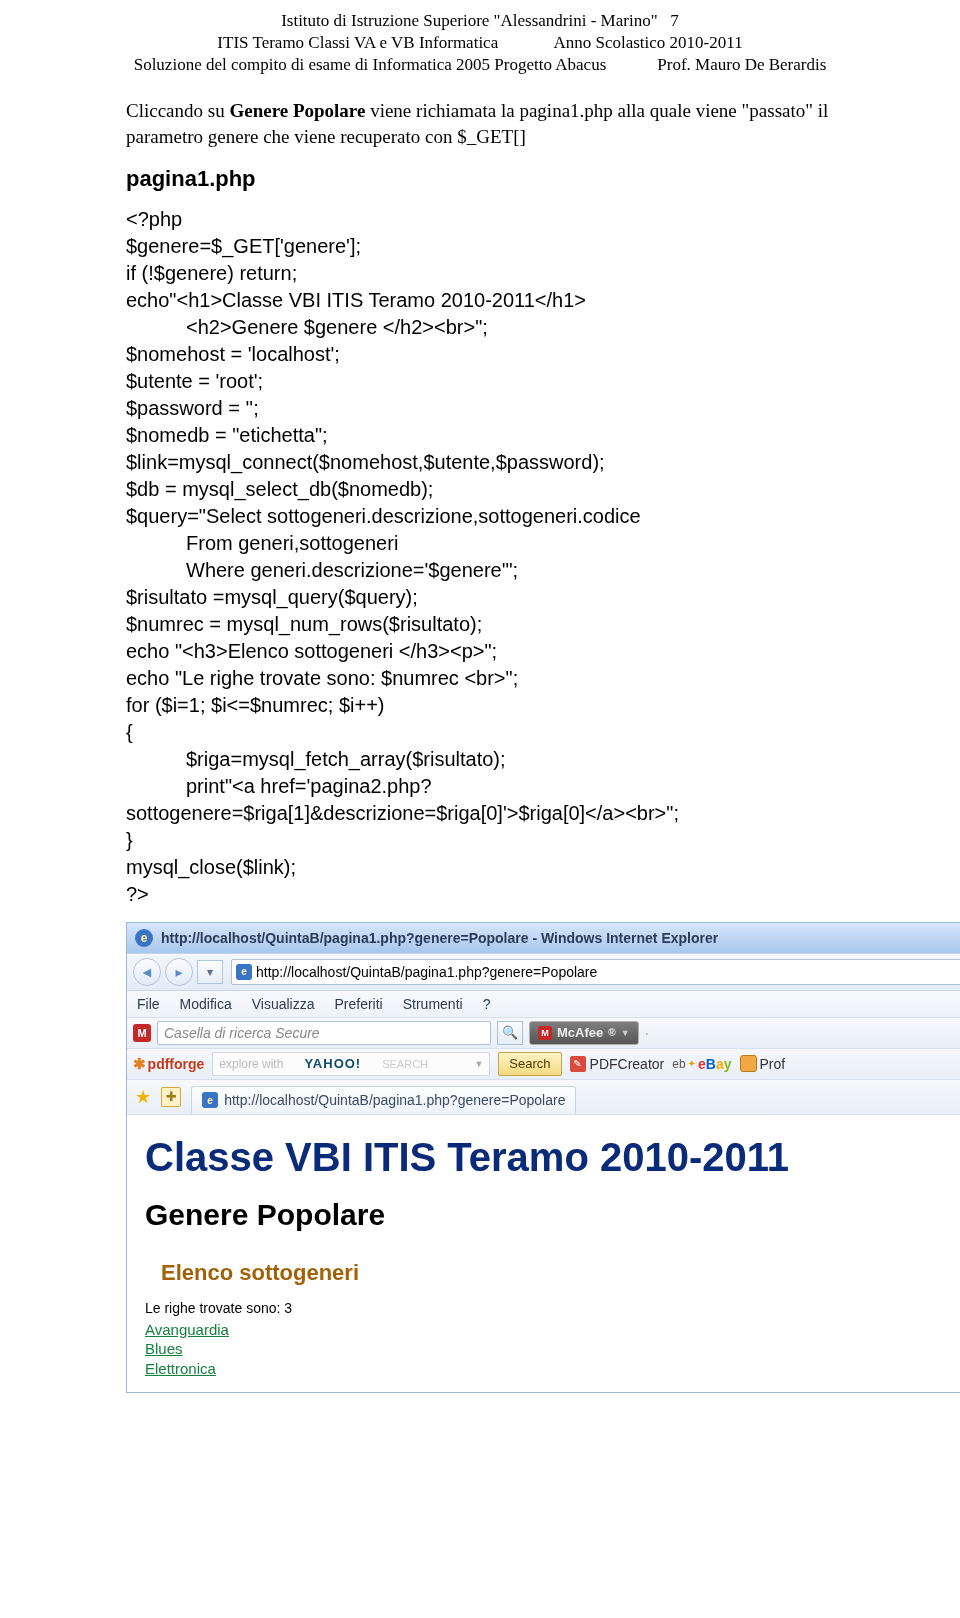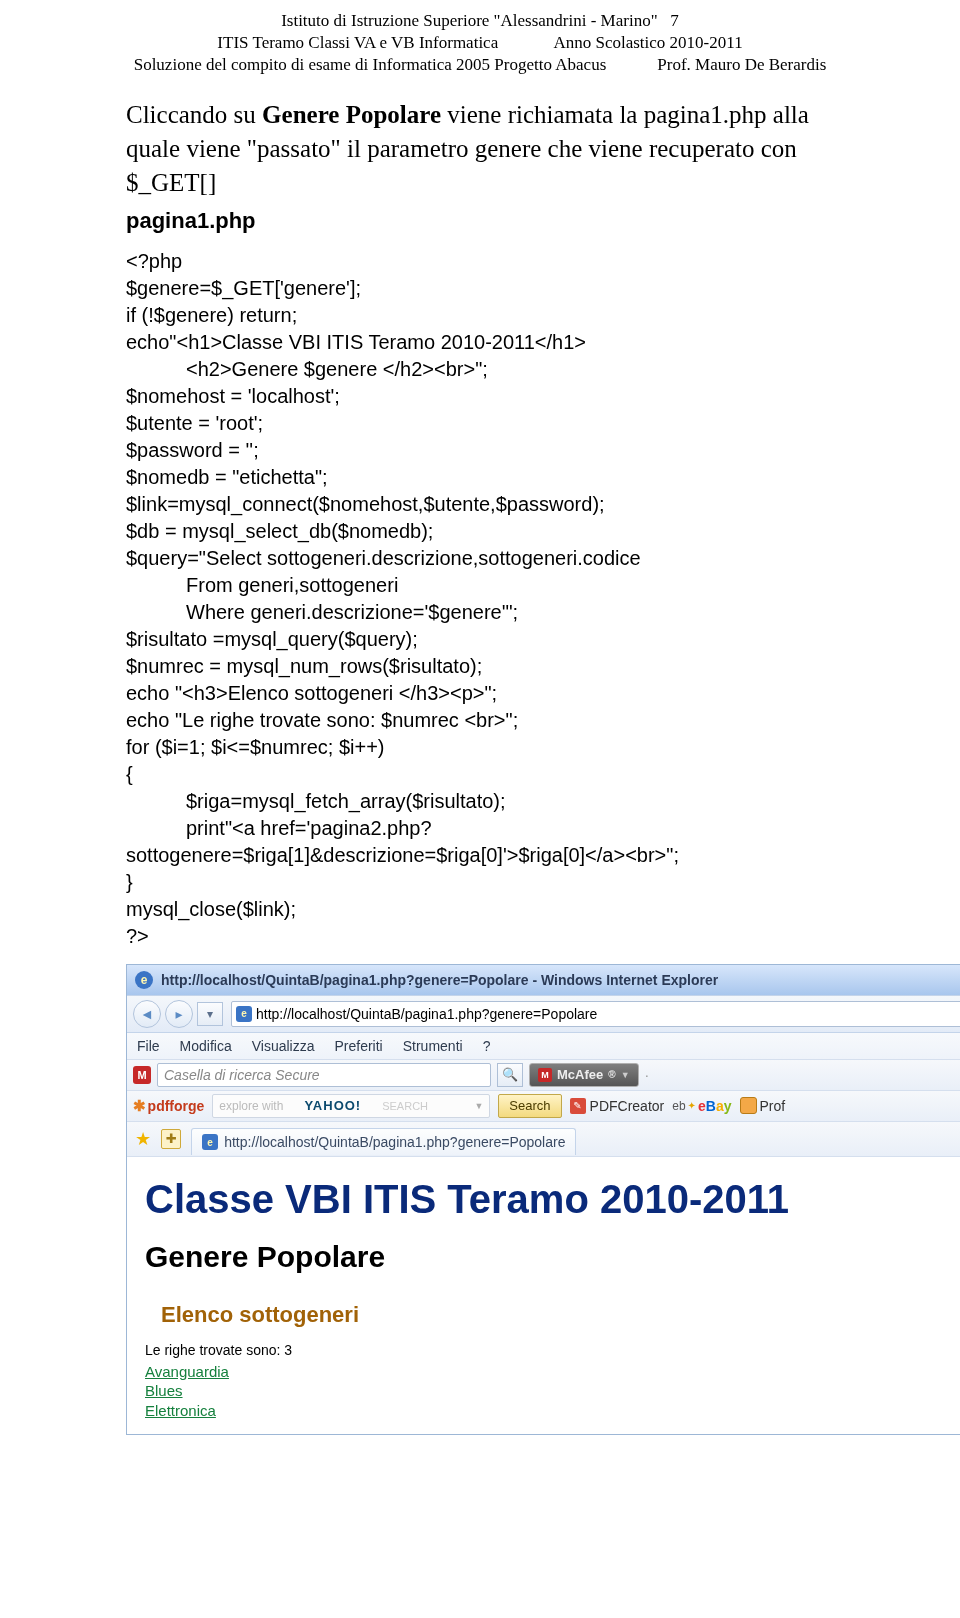--- a/index.html
+++ b/index.html
@@ -1,20 +1,20 @@
 <!DOCTYPE html>
 <html><head>
 <meta charset="utf-8">
 <style>
   body{margin:0;background:#fff;font-family:"Times New Roman",serif;color:#000}
   .page{width:768px;margin:0 auto;padding:10px 30px 0 30px;box-sizing:border-box}
   .hdr{text-align:center;font-size:17px;line-height:1.3}
-  .para{font-size:25px;line-height:1.35;margin-top:22px}
+  .para{font-size:19px;line-height:1.35;margin-top:22px}
   .para b{font-weight:bold}
-  .sec-title{font-family:Arial,Helvetica,sans-serif;font-weight:bold;font-size:22px;margin-top:8px}
+  .sec-title{font-family:Arial,Helvetica,sans-serif;font-weight:bold;font-size:22px;margin-top:16px}
   .code{font-family:Arial,Helvetica,sans-serif;font-size:20px;line-height:1.35;margin-top:14px;white-space:pre-wrap}
   .code .ind{display:inline-block;width:60px}
   
   .browser{margin-top:14px;width:900px;font-family:Tahoma,Arial,sans-serif;font-size:14px;border:1px solid #9db7d6}
   .titlebar{display:flex;align-items:center;background:linear-gradient(#d7e6fb,#a8c6ed);height:30px;padding:0 8px;color:#2b3a56;font-weight:bold}
   .titlebar .e{width:18px;height:18px;border-radius:50%;background:#3a74c5;color:#fff6b0;font-weight:bold;display:flex;align-items:center;justify-content:center;font-size:12px;margin-right:8px}
   .navbar{display:flex;align-items:center;background:linear-gradient(#f4f7fb,#e3ebf7);height:36px;padding:0 6px;gap:4px;border-top:1px solid #c4d4ea;border-bottom:1px solid #c4d4ea}
   .circ{width:26px;height:26px;border-radius:50%;border:1px solid #b2c4dc;background:linear-gradient(#fbfcfe,#e2ebf6);display:flex;align-items:center;justify-content:center;color:#5b8bc4;font-size:14px}
   .sq{width:24px;height:22px;border:1px solid #b2c4dc;background:linear-gradient(#fbfcfe,#e6edf6);display:flex;align-items:center;justify-content:center;color:#5b6f8c;font-size:12px}
   .addr{flex:1;display:flex;align-items:center;height:24px;border:1px solid #aebfd6;background:#fff;border-radius:2px;margin:0 4px;padding:0 4px;gap:4px}

